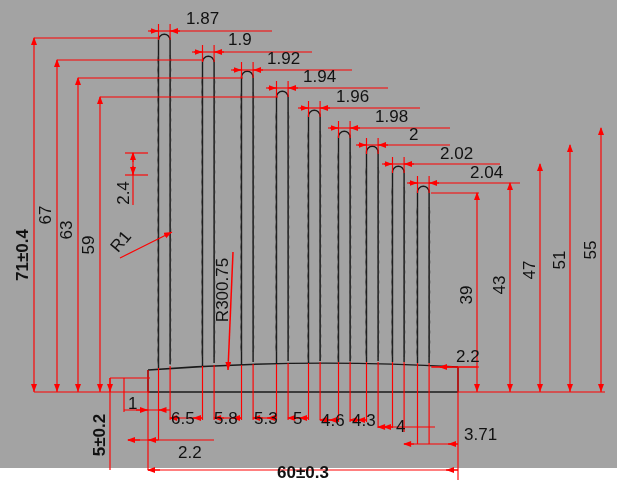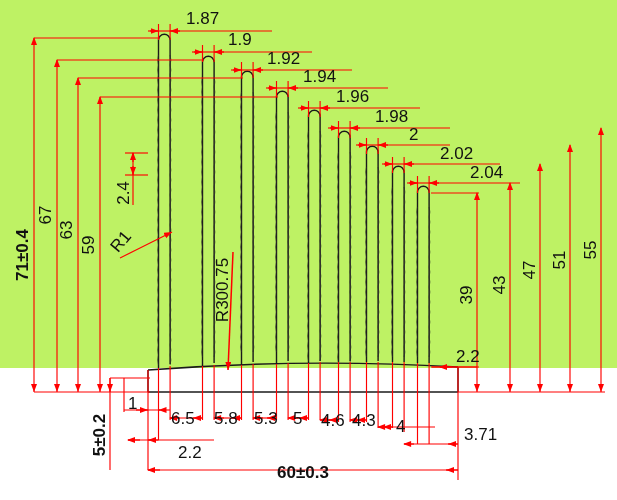--- a/index.html
+++ b/index.html
@@ -1,18 +1,18 @@
 <!DOCTYPE html>
 <html><head>
 <meta charset="utf-8">
 <style>
   html,body{margin:0;padding:0;background:#ffffff;}
   body{width:617px;height:500px;overflow:hidden;
        font-family:"Liberation Sans","DejaVu Sans",sans-serif;}
-  #stage{position:relative;width:617px;height:368px;background:#bef264;}
+  #stage{position:relative;width:617px;height:468px;background:#a3a3a3;}
   svg#drawing{position:absolute;left:0;top:0;width:617px;height:500px;}
   .dimtext{font-family:"Liberation Sans","DejaVu Sans",sans-serif;
            font-size:17px;fill:#111111;}
 </style>
 </head>
 <body>
 
 <div id="stage">
   <svg id="drawing" viewBox="0 0 617 500">
     <defs>

